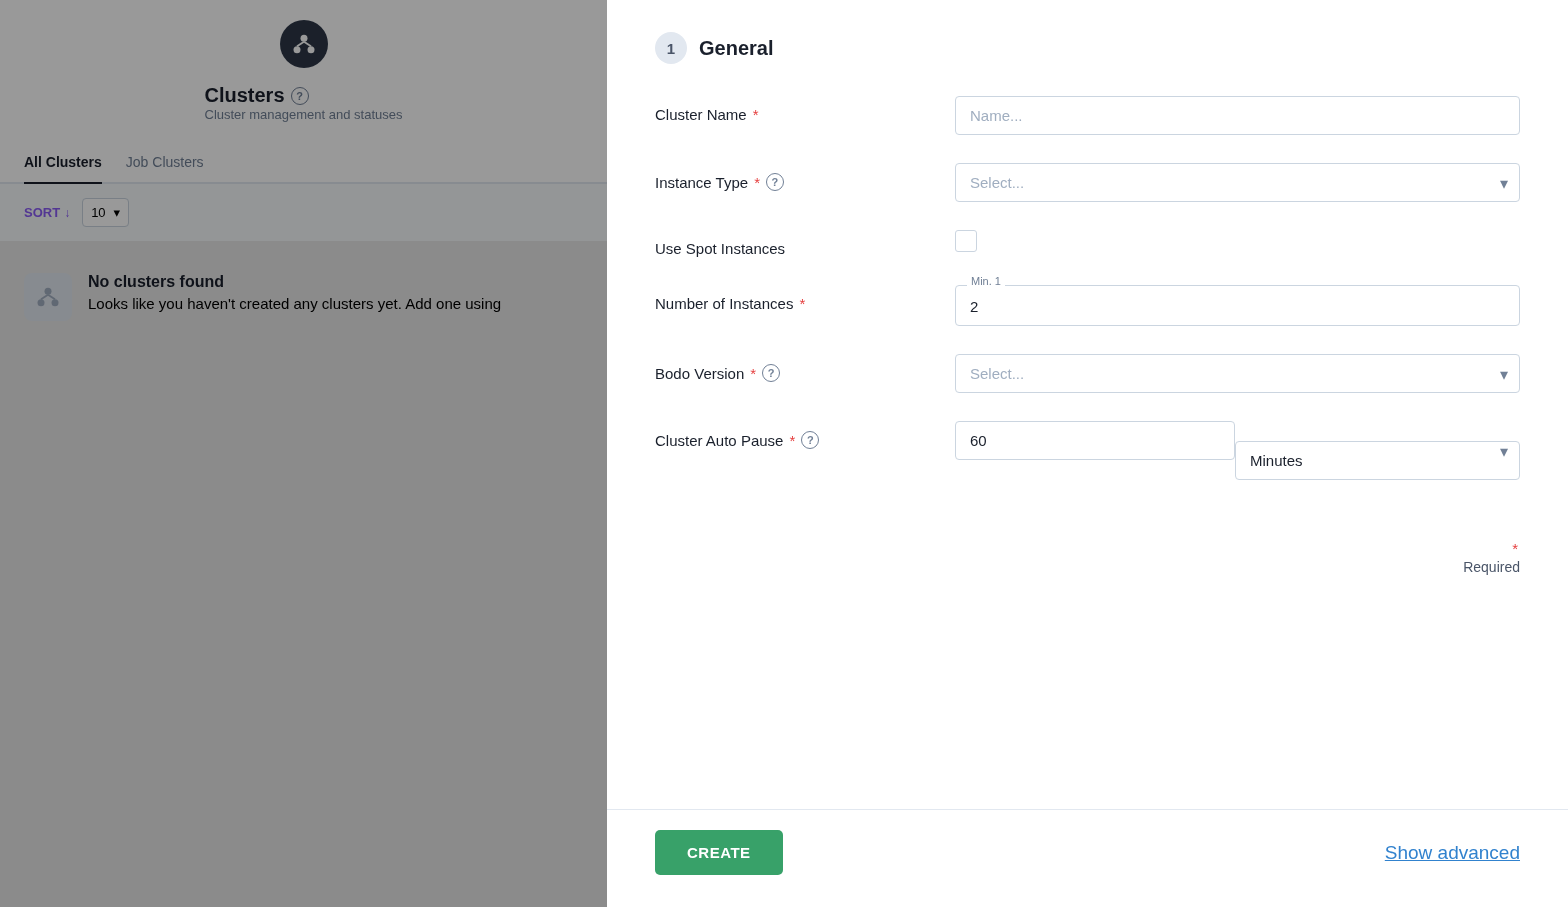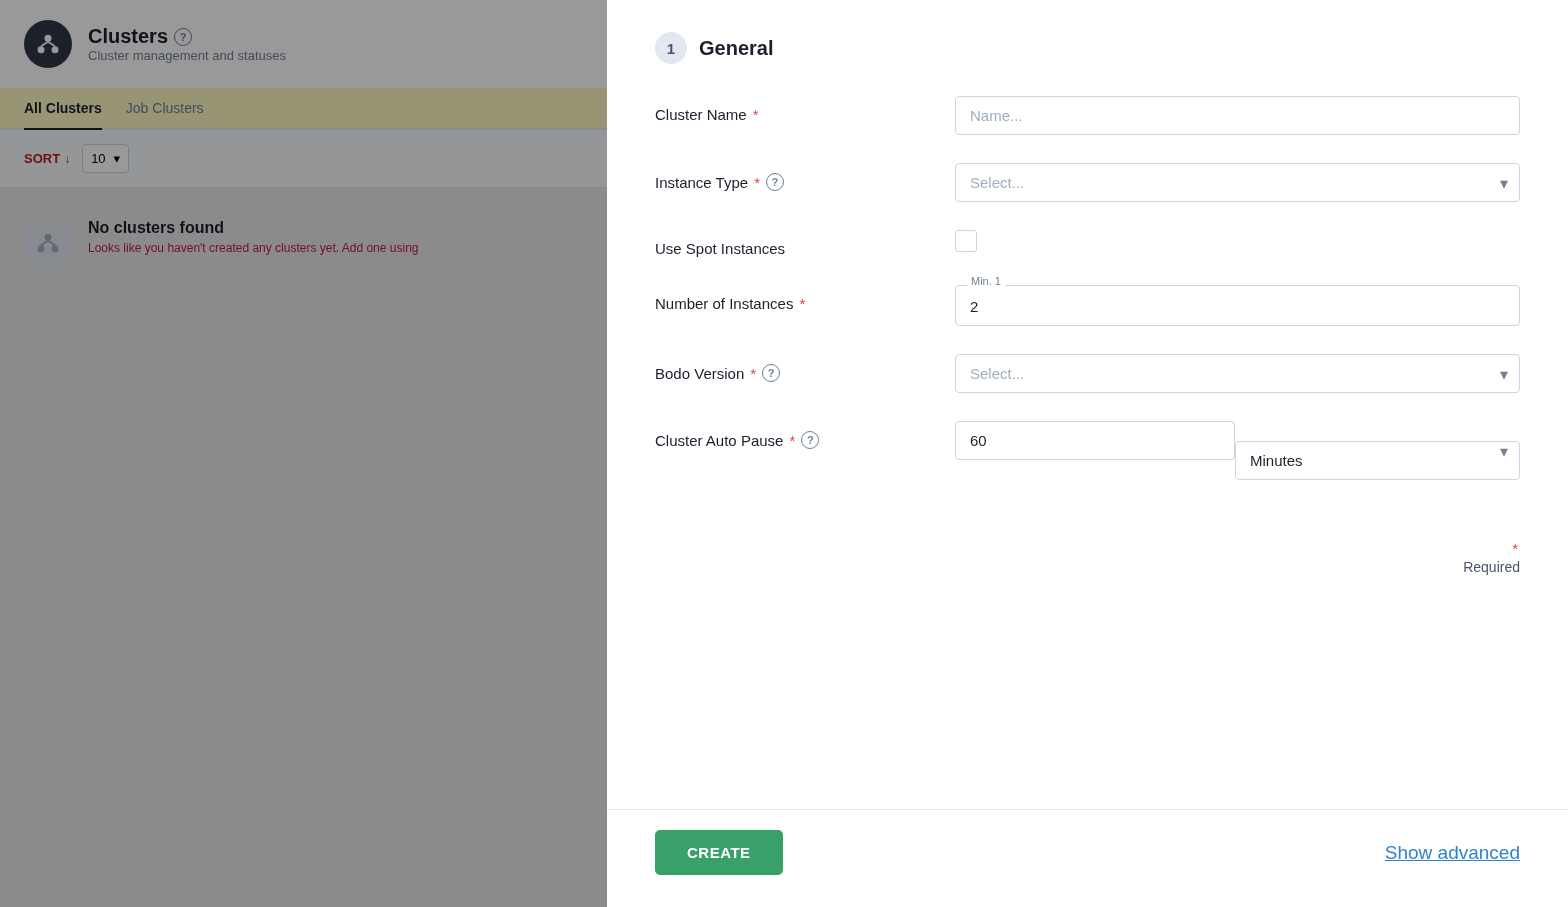--- a/index.html
+++ b/index.html
@@ -13,69 +13,70 @@
       padding: 0;
       flex-shrink: 0;
       position: relative;
     }
     .left-header {
       padding: 20px 24px;
       display: flex;
       align-items: center;
       gap: 16px;
       background: #fff;
+      flex-direction: column;
     }
     .left-logo {
       width: 48px; height: 48px;
       background: #2d3748;
       border-radius: 50%;
       display: flex; align-items: center; justify-content: center;
     }
     .left-logo svg { width: 28px; height: 28px; fill: white; }
     .left-title-block {}
     .left-title {
       font-size: 20px; font-weight: 700; color: #1a202c;
       display: flex; align-items: center; gap: 6px;
     }
     .left-subtitle { font-size: 13px; color: #718096; }
     .help-icon {
       width: 18px; height: 18px; border-radius: 50%; border: 1.5px solid #718096;
       display: inline-flex; align-items: center; justify-content: center;
       font-size: 11px; color: #718096; font-weight: 600; cursor: pointer;
     }
     .left-tabs {
-      display: flex; border-bottom: 2px solid #e2e8f0; background: #fef9c3; padding: 0 24px;
+      display: flex; border-bottom: 2px solid #e2e8f0; background: #ffffff; padding: 0 24px;
     }
     .left-tab {
       padding: 12px 0; margin-right: 24px; font-size: 14px; font-weight: 500;
       color: #718096; cursor: pointer; border-bottom: 2px solid transparent; margin-bottom: -2px;
     }
     .left-tab.active { color: #1a202c; border-bottom-color: #1a202c; font-weight: 600; }
     .left-controls {
       display: flex; align-items: center; gap: 12px; padding: 14px 24px; background: #f7fafc;
     }
     .sort-btn {
-      font-size: 13px; font-weight: 600; color: #b91c1c; display: flex; align-items: center; gap: 4px;
+      font-size: 13px; font-weight: 600; color: #8b5cf6; display: flex; align-items: center; gap: 4px;
       cursor: pointer; background: none; border: none;
     }
     .sort-arrow { font-size: 12px; }
     .count-select {
       border: 1px solid #cbd5e0; border-radius: 4px; padding: 6px 8px; font-size: 13px;
       background: #fff; display: flex; align-items: center; gap: 8px; cursor: pointer;
     }
     .empty-state {
       display: flex; align-items: flex-start; gap: 16px; padding: 32px 24px;
     }
     .empty-icon {
       width: 48px; height: 48px; background: #e2e8f0; border-radius: 8px;
       display: flex; align-items: center; justify-content: center; flex-shrink: 0;
     }
     .empty-icon svg { width: 28px; height: 28px; fill: #a0aec0; }
     .empty-title { font-size: 16px; font-weight: 700; color: #1a202c; margin-bottom: 4px; }
-    .empty-desc { font-size: 12px; color: #be185d; }
+    .empty-desc { font-size: 15px; color: #000000; }
 
     
     .overlay {
       position: absolute; top: 0; left: 0; right: 0; bottom: 0;
       background: rgba(0,0,0,0.35); z-index: 5;
     }
 
     
     .right-panel {
       flex: 1;

